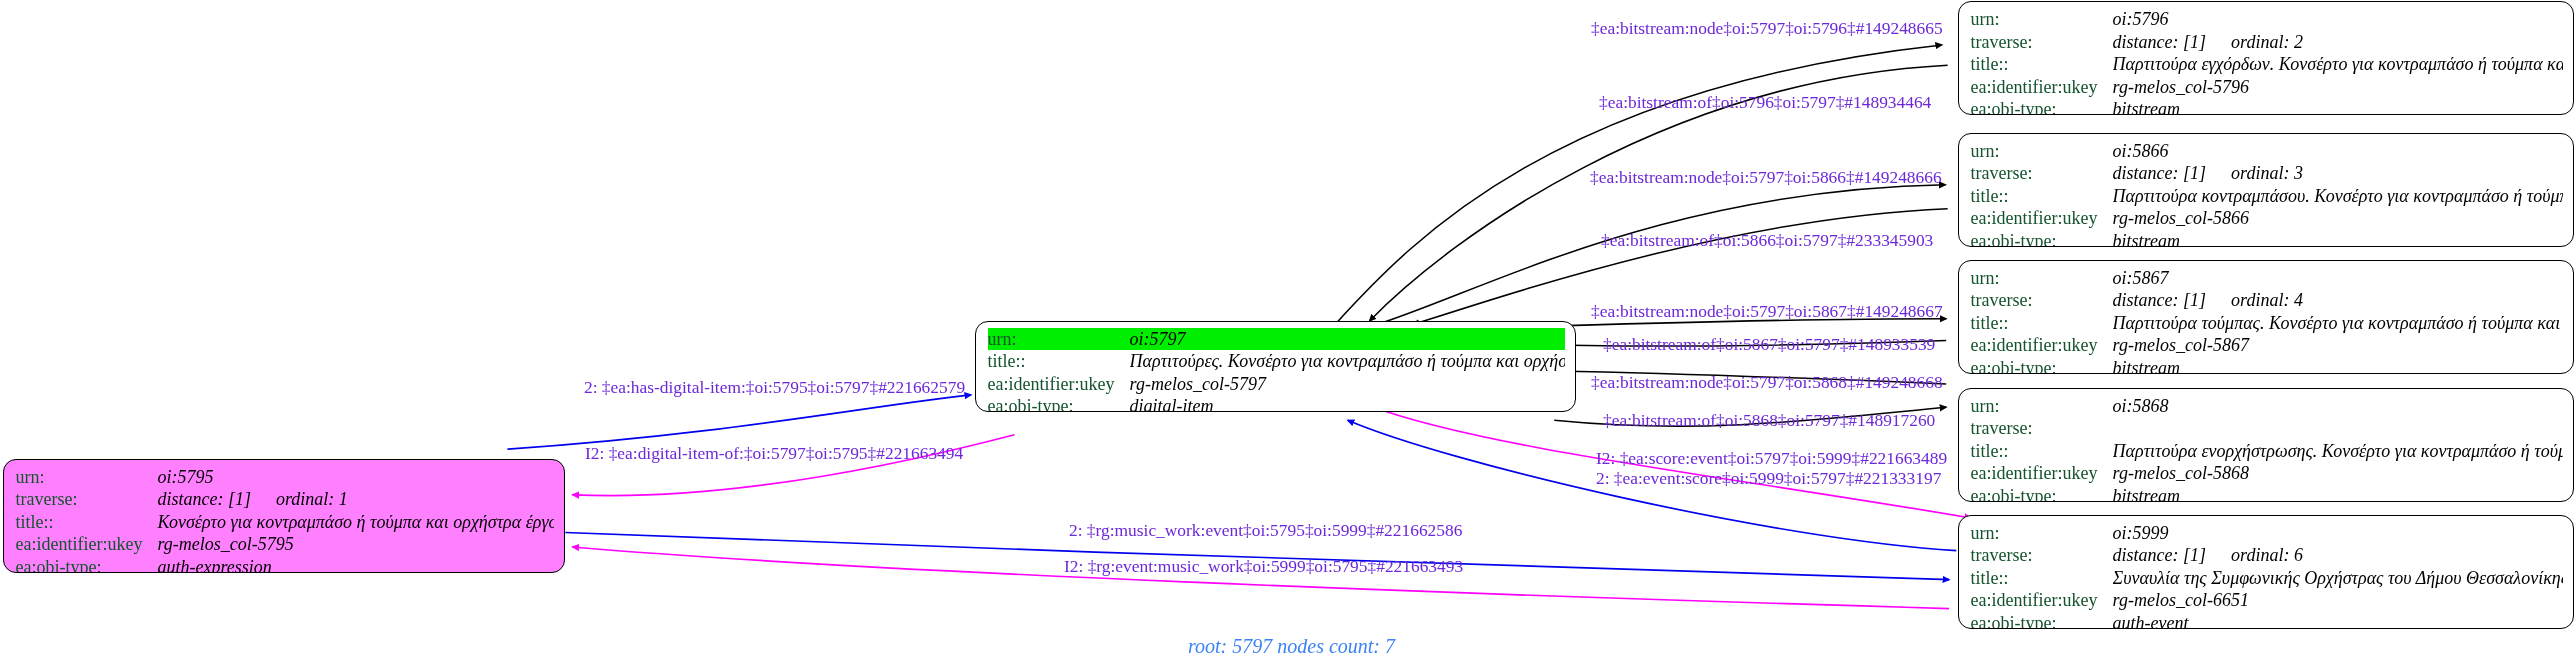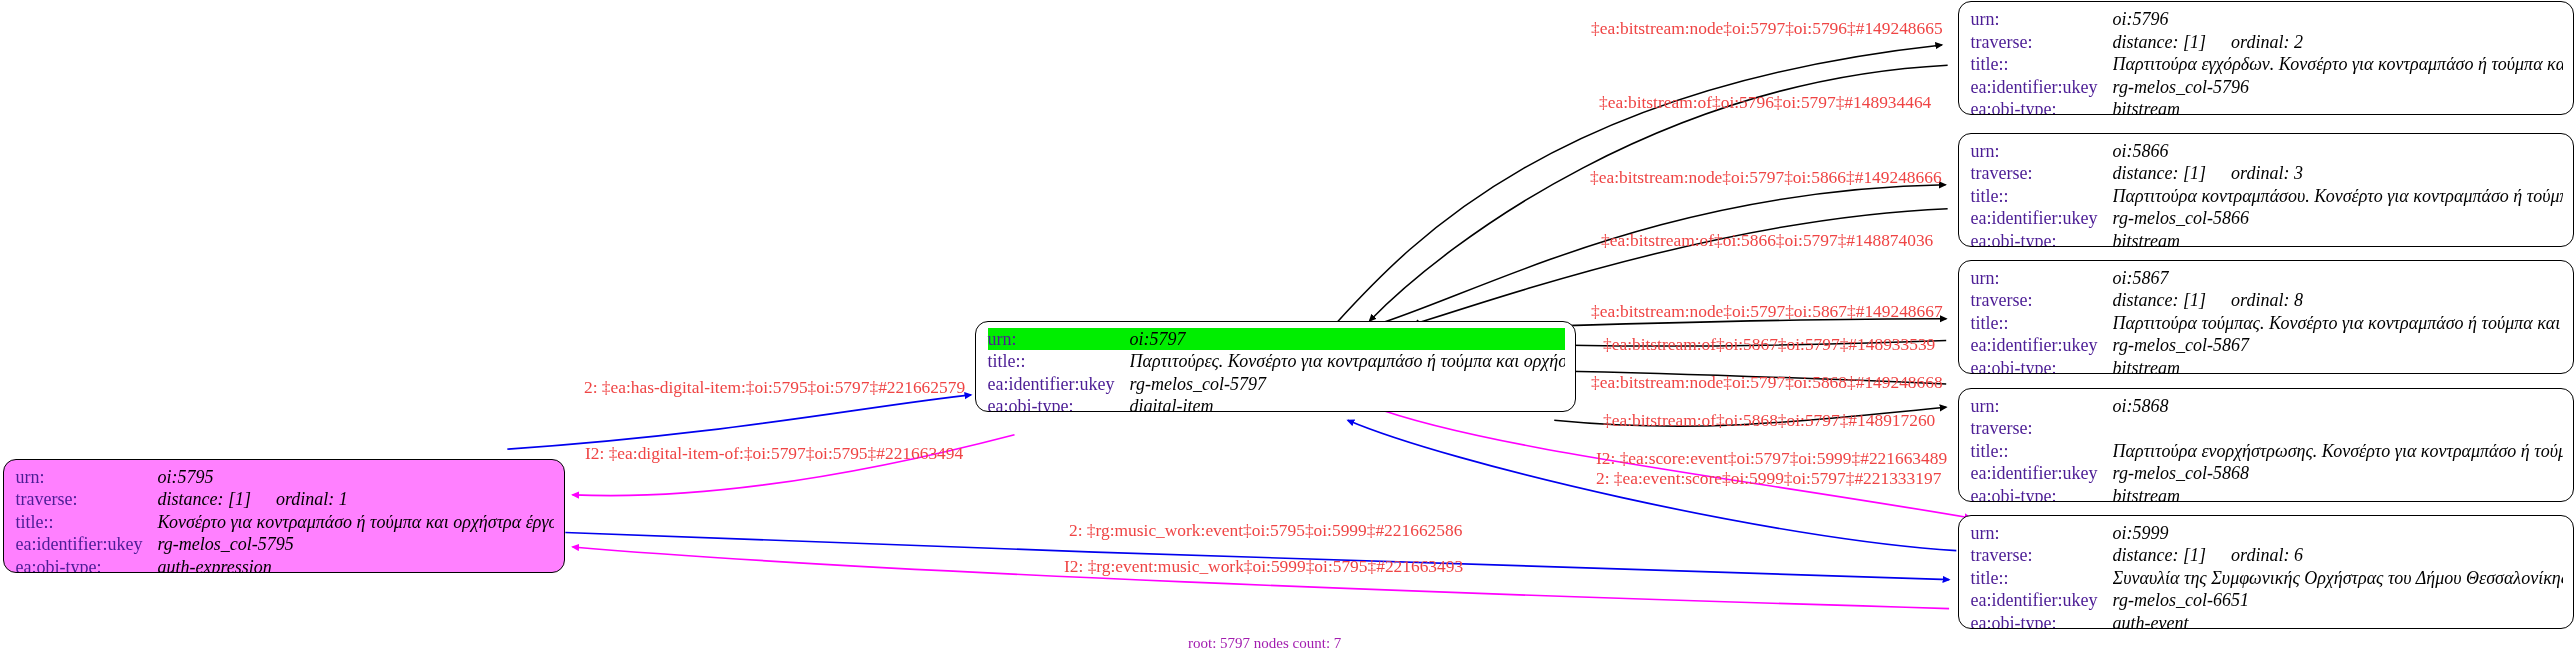--- a/index.html
+++ b/index.html
@@ -36,21 +36,21 @@
     display: flex;
     align-items: baseline;
     height: 22.5px;
     line-height: 22.5px;
     white-space: nowrap;
   }
   .row .k {
     flex: 0 0 auto;
     width: 142px;
     font-size: 18px;
-    color: #4c1d95;
+    color: #14532d;
   }
   .row .v {
     flex: 1 1 auto;
     font-size: 18px;
     color: #000;
     overflow: hidden;
     text-overflow: clip;
     white-space: nowrap;
     font-style: italic;
   }
@@ -60,29 +60,30 @@
   .row.urn-hl .k,
   .row.urn-hl .v {
     background: #00ee00;
   }
   .row.urn-hl .k { padding-right: 0; }
   .row .trav-d { margin-right: 25px; }
   .edge-label {
     position: absolute;
     font-family: "Liberation Serif", "DejaVu Serif", serif;
     font-size: 17.4px;
-    color: #ef4444;
+    color: #6d28d9;
     white-space: nowrap;
     background: transparent;
   }
   .caption {
     position: absolute;
-    font-size: 15px;
-    color: #a21caf;
+    font-size: 20px;
+    color: #3b82f6;
     white-space: nowrap;
+    font-style: italic;
   }
 </style>
 </head>
 <body>
 
 <div id="canvas">
 
   <svg id="edge-layer" viewBox="0 0 3555 911" xmlns="http://www.w3.org/2000/svg">
     <defs>
       <marker id="ah-black" markerWidth="12" markerHeight="12" refX="9" refY="5" orient="auto" markerUnits="userSpaceOnUse">
@@ -222,21 +223,21 @@
     </div>
   </div>
 
   <div class="node" style="left:1958px; top:260px; width:616px; height:114px;">
     <div class="row">
       <span class="k">urn:</span>
       <span class="v">oi:5867</span>
     </div>
     <div class="row">
       <span class="k">traverse:</span>
-      <span class="v"><span class="trav-d">distance: [1]</span><span>ordinal: 8</span></span>
+      <span class="v"><span class="trav-d">distance: [1]</span><span>ordinal: 4</span></span>
     </div>
     <div class="row">
       <span class="k">title::</span>
       <span class="v">Παρτιτούρα τούμπας. Κονσέρτο για κοντραμπάσο ή τούμπα και ...</span>
     </div>
     <div class="row">
       <span class="k">ea:identifier:ukey</span>
       <span class="v">rg-melos_col-5867</span>
     </div>
     <div class="row">
@@ -289,21 +290,21 @@
       <span class="v">auth-event</span>
     </div>
   </div>
 
   <div class="edge-label" style="left:1591px; top:18px;">‡ea:bitstream:node‡oi:5797‡oi:5796‡#149248665</div>
 
   <div class="edge-label" style="left:1599px; top:92px;">‡ea:bitstream:of‡oi:5796‡oi:5797‡#148934464</div>
 
   <div class="edge-label" style="left:1590px; top:167px;">‡ea:bitstream:node‡oi:5797‡oi:5866‡#149248666</div>
 
-  <div class="edge-label" style="left:1601px; top:230px;">‡ea:bitstream:of‡oi:5866‡oi:5797‡#148874036</div>
+  <div class="edge-label" style="left:1601px; top:230px;">‡ea:bitstream:of‡oi:5866‡oi:5797‡#233345903</div>
 
   <div class="edge-label" style="left:1591px; top:301px;">‡ea:bitstream:node‡oi:5797‡oi:5867‡#149248667</div>
 
   <div class="edge-label" style="left:1603px; top:334px;">‡ea:bitstream:of‡oi:5867‡oi:5797‡#148933539</div>
 
   <div class="edge-label" style="left:1591px; top:372px;">‡ea:bitstream:node‡oi:5797‡oi:5868‡#149248668</div>
 
   <div class="edge-label" style="left:1603px; top:410px;text-align:center;">‡ea:bitstream:of‡oi:5868‡oi:5797‡#148917260</div>
 
   <div class="edge-label" style="left:584px; top:377px;">2: ‡ea:has-digital-item:‡oi:5795‡oi:5797‡#221662579</div>

